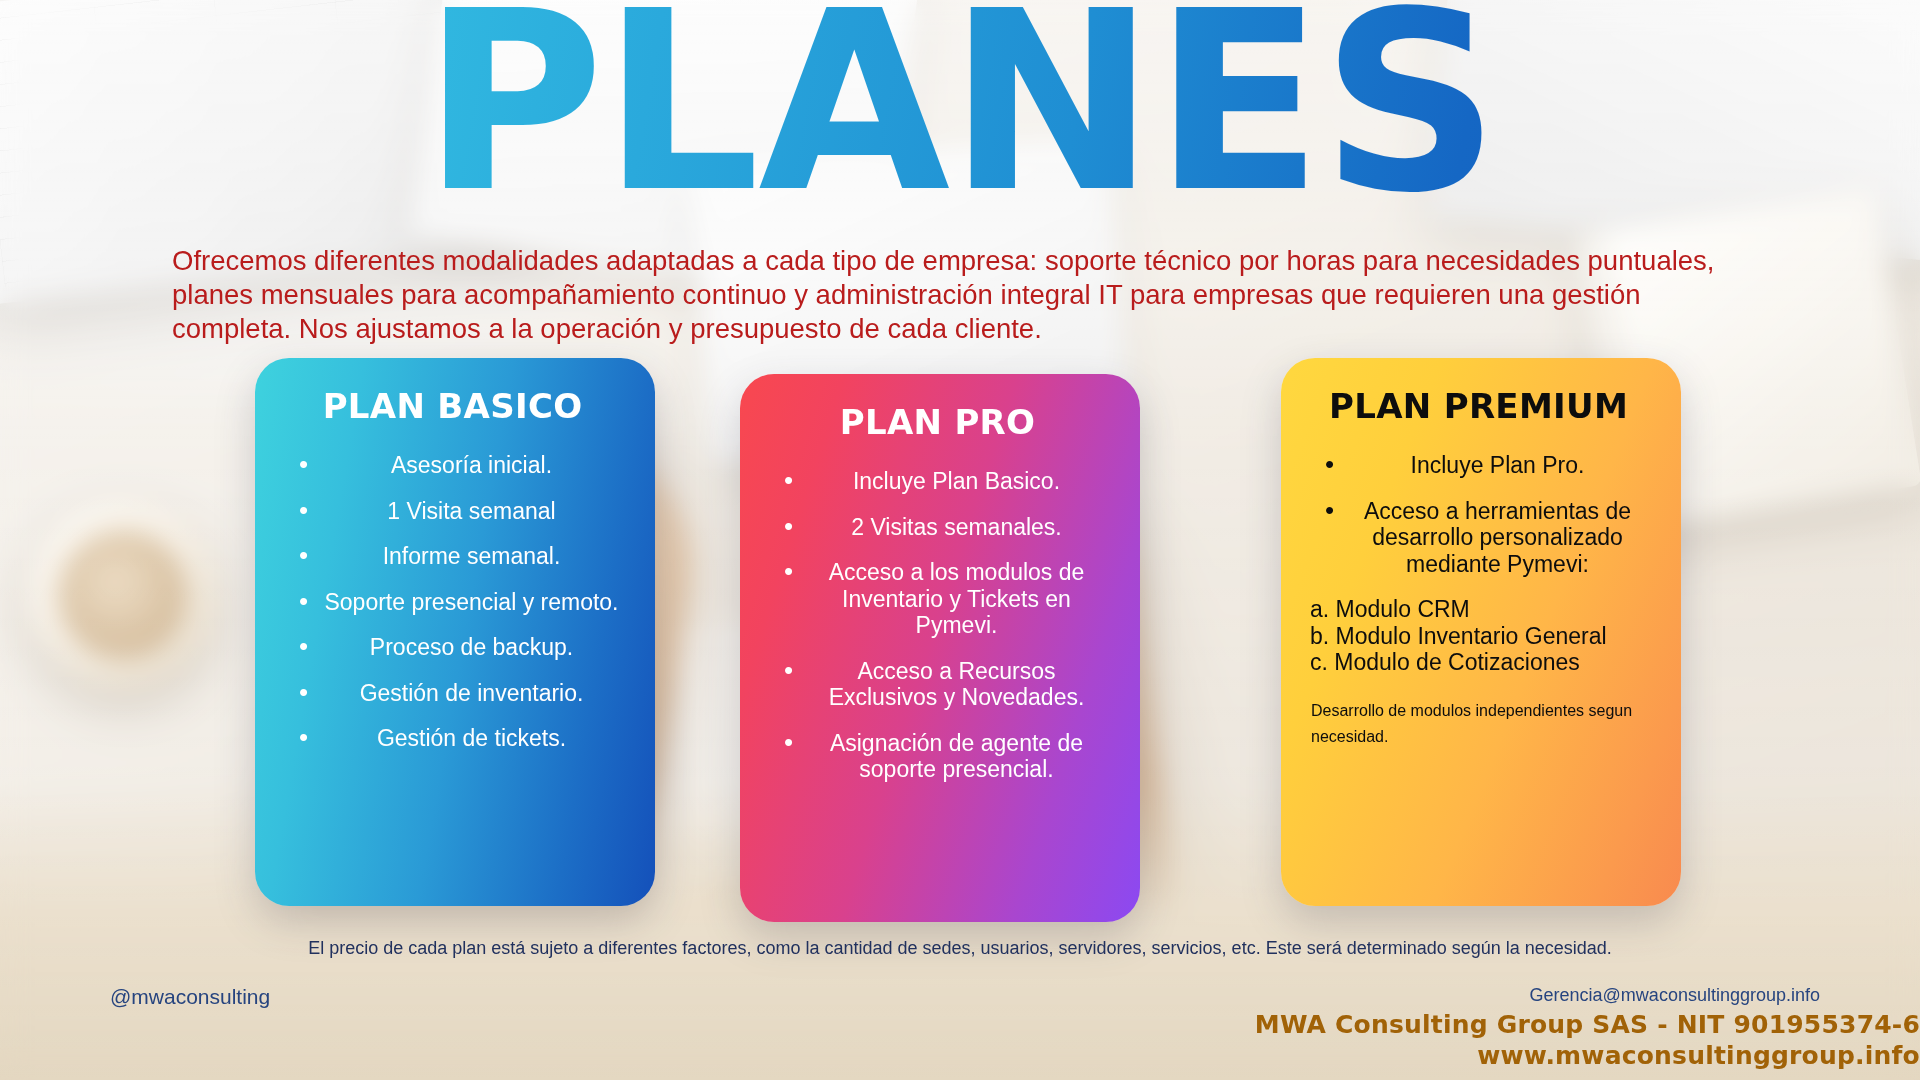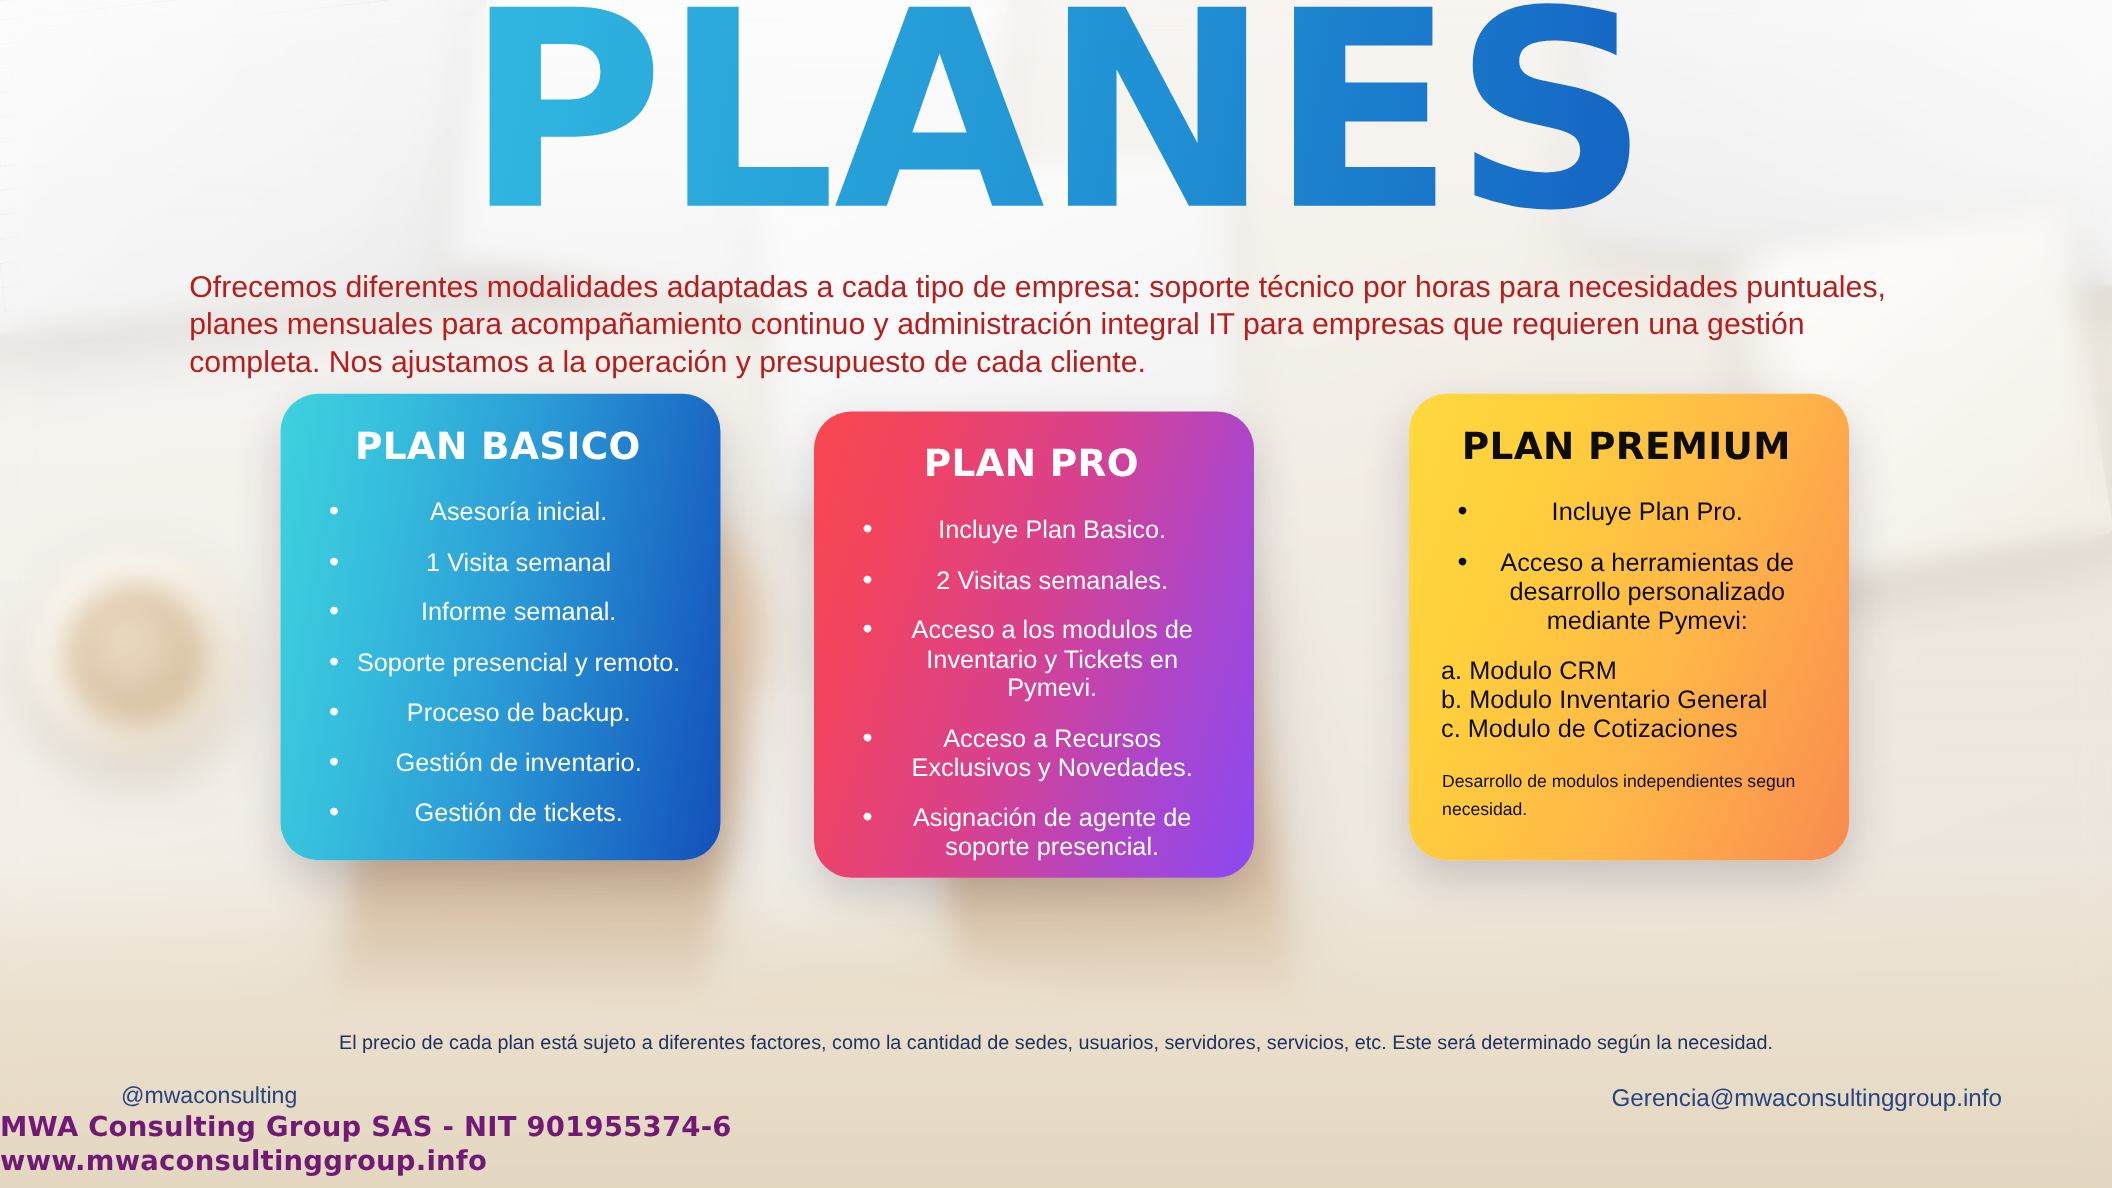--- a/index.html
+++ b/index.html
@@ -134,21 +134,21 @@
   
   .intro {
     position:absolute; left:172px; top:244px; width:1590px;
     font-size:27.5px; line-height:34px; font-weight:400;
     color:#b91c1c; text-align:left;
   }
 
   
   .cards { position:absolute; left:0; top:358px; width:1920px; height:548px; }
   .card {
-    position:absolute; top:0; width:400px; height:424px;
+    position:absolute; top:0; width:400px; height:548px;
     border-radius:34px;
     box-shadow:0 16px 40px rgba(60,55,75,.22);
     padding:28px 31px 20px 26px;
   }
   .card-basico  { left:255px;  background:linear-gradient(100deg,#3ed2de 0%,#36bfdd 22%,#2a9ad6 52%,#1c6ec6 80%,#1450ba 100%); }
   .card-pro     { left:740px;  background:linear-gradient(108deg,#f8484f 0%,#f2435f 18%,#d9418d 48%,#a946cf 78%,#8b49f2 100%);margin-top:16px; }
   .card-premium { left:1281px; background:linear-gradient(112deg,#ffd83f 0%,#ffcf3c 26%,#ffb648 60%,#fb9a4d 86%,#f88a4f 100%); }
 
   .card-title {
     text-align:center; font-weight:900; font-size:34px; letter-spacing:.3px;
@@ -182,25 +182,25 @@
   .disclaimer {
     position:absolute; left:0; right:0; top:938px; text-align:center;
     font-size:18px; line-height:20px; color:#21315e; font-weight:400;
   }
   .handle {
     position:absolute; left:110px; top:985px;
     font-size:21px; color:#26447f; font-weight:400;
   }
   .email {
     position:absolute; right:100px; top:985px;
-    font-size:22px; color:#26447f; font-weight:400; text-align:left;
+    font-size:18px; color:#26447f; font-weight:400; text-align:left;
   }
   .brandblock {
-    position:absolute; left:0; right:0; top:1009px; text-align:left;
-    color:#701a75; font-weight:700; font-family:"DejaVu Sans", sans-serif;
+    position:absolute; left:0; right:0; top:1009px; text-align:right;
+    color:#a16207; font-weight:700; font-family:"DejaVu Sans", sans-serif;
   }
   .brandblock .l1 { font-size:25px; line-height:31px; letter-spacing:.2px; }
   .brandblock .l2 { font-size:25px; line-height:31px; letter-spacing:.2px; }
 </style>
 </head>
 <body>
 
 <div class="bg-photo">
   <div class="bg-base"></div>
   <div class="bg-laptop"></div>

